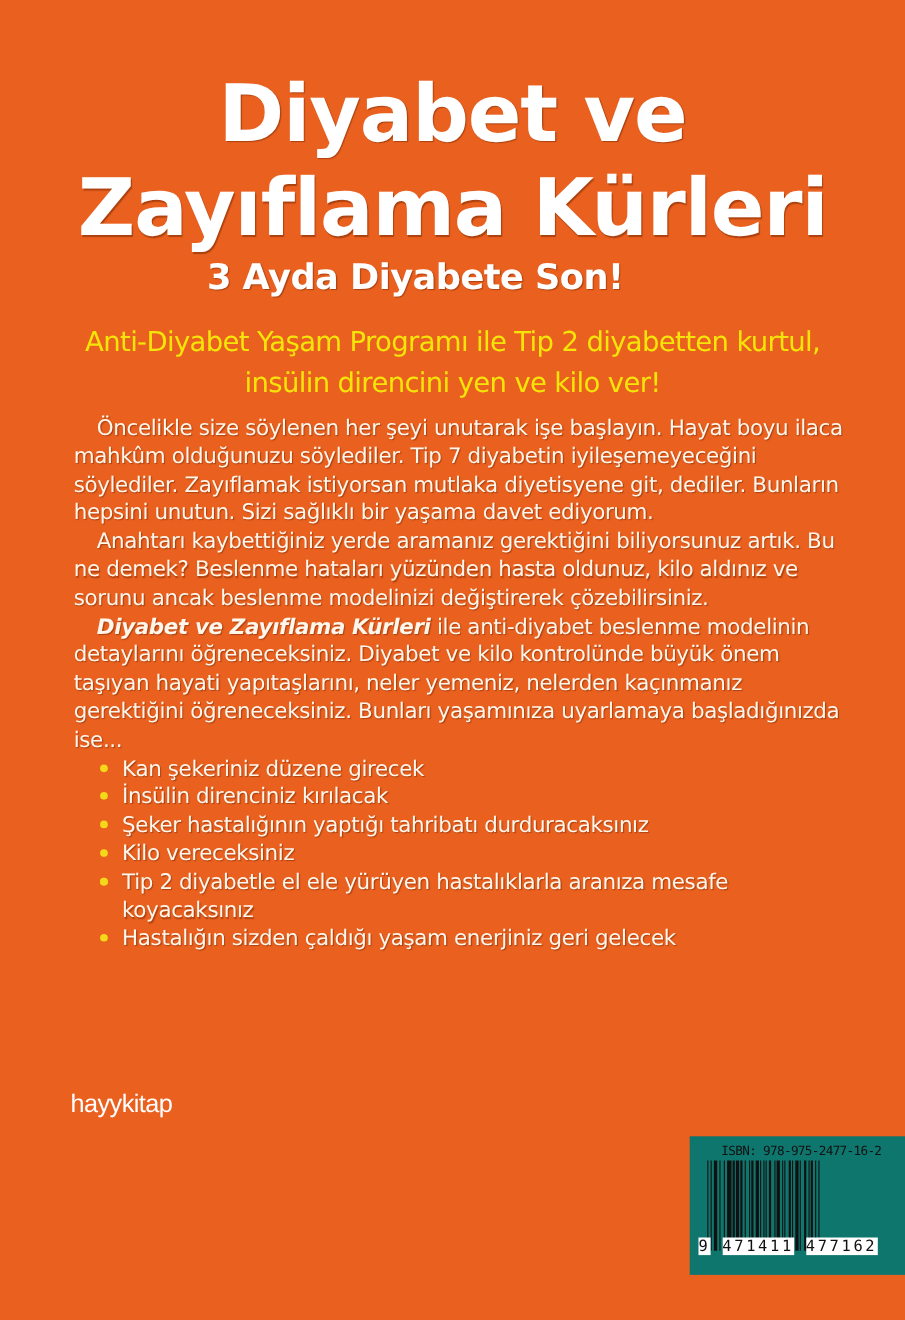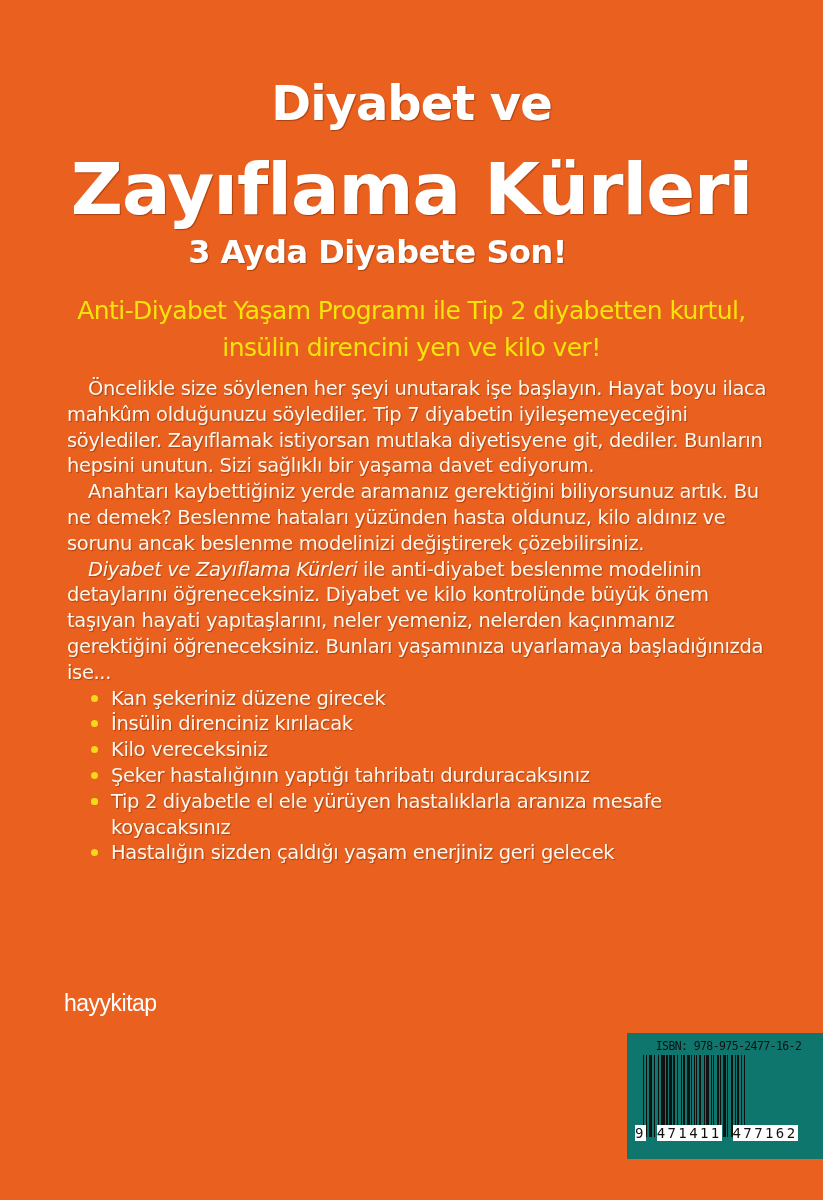--- a/index.html
+++ b/index.html
@@ -21,21 +21,21 @@
       width: 823px;
       text-align: center;
       font-family: "DejaVu Sans", sans-serif;
       font-weight: bold;
       color: #FFFFFF;
       text-shadow: 1px 1px 1px rgba(120,40,0,0.55);
       letter-spacing: -1px;
     }
     .title-line1 {
       top: 58px;
-      font-size: 48px;
+      font-size: 72px;
       line-height: 90px;
     }
     .title-line2 {
       top: 144px;
       font-size: 72px;
       line-height: 90px;
     }
     .tagline {
       position: absolute;
       top: 232px;
@@ -68,21 +68,21 @@
       width: 700px;
       font-size: 19.5px;
       line-height: 25.8px;
       color: #FFF7EC;
       text-shadow: 1px 1px 1px rgba(110,35,0,0.5);
       letter-spacing: -0.35px;
     }
     .para { margin: 0; }
     .indent { text-indent: 21px; }
     .para .em {
-      font-weight: normal;
+      font-weight: bold;
       font-style: italic;
     }
     ul.bullets {
       list-style: none;
       margin: 0;
       padding: 0 0 0 24px;
     }
     ul.bullets li {
       position: relative;
       padding-left: 20px;
@@ -167,22 +167,22 @@
     <span>insülin direncini yen ve kilo ver!</span>
   </div>
 
   <div class="body-text">
     <p class="para indent">Öncelikle size söylenen her şeyi unutarak işe başlayın. Hayat boyu ilaca mahkûm olduğunuzu söylediler. Tip 7 diyabetin iyileşemeyeceğini söylediler. Zayıflamak istiyorsan mutlaka diyetisyene git, dediler. Bunların hepsini unutun. Sizi sağlıklı bir yaşama davet ediyorum.</p>
     <p class="para indent">Anahtarı kaybettiğiniz yerde aramanız gerektiğini biliyorsunuz artık. Bu ne demek? Beslenme hataları yüzünden hasta oldunuz, kilo aldınız ve sorunu ancak beslenme modelinizi değiştirerek çözebilirsiniz.</p>
     <p class="para indent"><span class="em">Diyabet ve Zayıflama Kürleri</span><span> ile anti-diyabet beslenme modelinin detaylarını öğreneceksiniz. Diyabet ve kilo kontrolünde büyük önem taşıyan hayati yapıtaşlarını, neler yemeniz, nelerden kaçınmanız gerektiğini öğreneceksiniz. Bunları yaşamınıza uyarlamaya başladığınızda ise...</span></p>
     <ul class="bullets">
       <li><span class="dot"></span><span>Kan şekeriniz düzene girecek</span></li>
       <li><span class="dot"></span><span>İnsülin direnciniz kırılacak</span></li>
+      <li><span class="dot"></span><span>Şeker hastalığının yaptığı tahribatı durduracaksınız</span></li>
       <li><span class="dot"></span><span>Kilo vereceksiniz</span></li>
-      <li><span class="dot"></span><span>Şeker hastalığının yaptığı tahribatı durduracaksınız</span></li>
       <li><span class="dot"></span></li>
       <li><span class="dot"></span><span>Tip 2 diyabetle el ele yürüyen hastalıklarla aranıza mesafe koyacaksınız</span></li>
       <li><span class="dot"></span><span>Hastalığın sizden çaldığı yaşam enerjiniz geri gelecek</span></li>
     </ul>
   </div>
 
   <div class="logo">hayykitap</div>
 
   <div class="barcode-box">
     <div class="isbn-label">ISBN: 978-975-2477-16-2</div>

